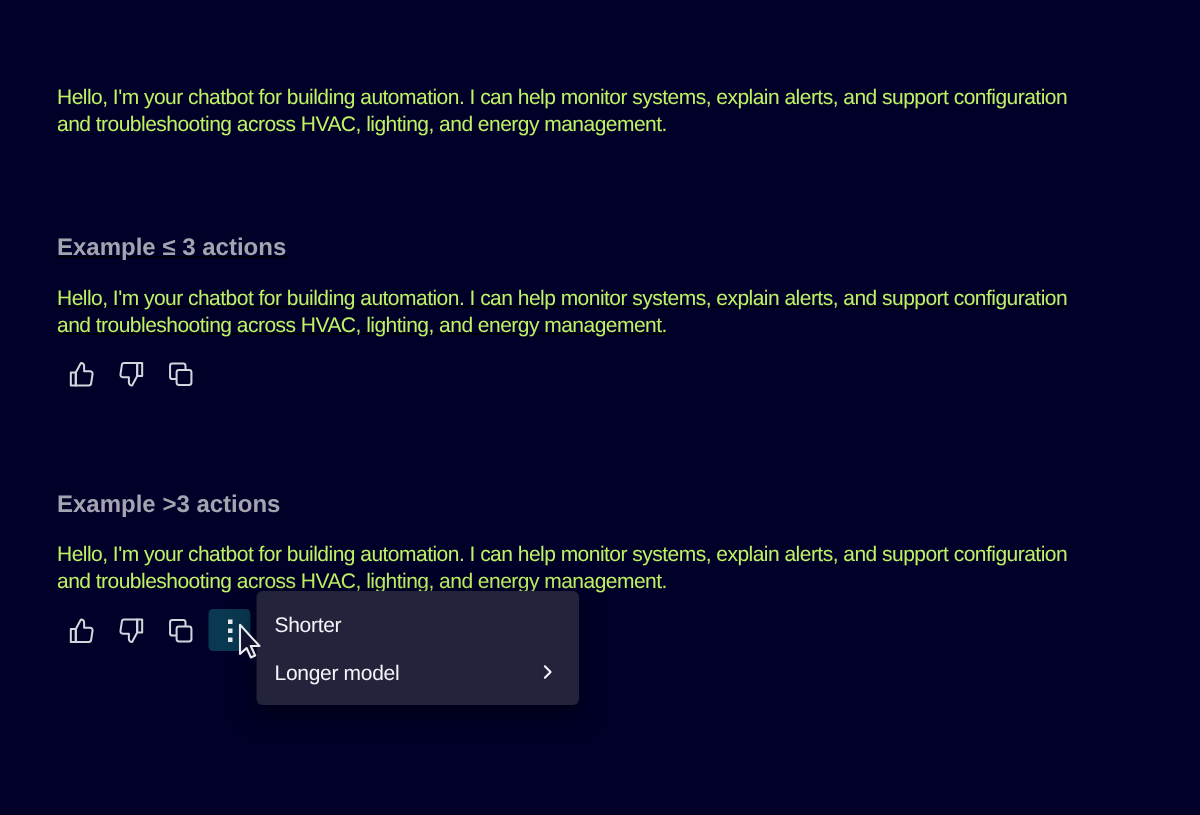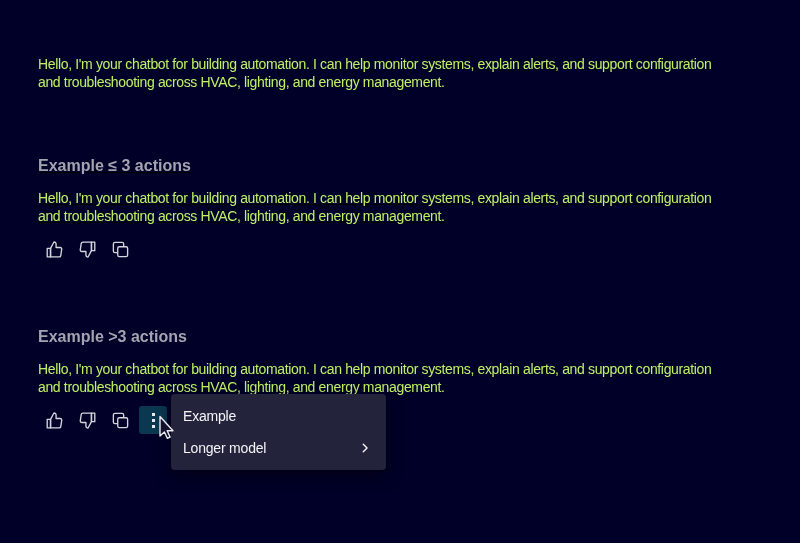--- a/index.html
+++ b/index.html
@@ -129,21 +129,21 @@
           <span class="dot"></span>
             <span class="dot"></span>
             <span class="dot"></span>
         </span>
       </button>
     </div>
   </section>
 
   <div class="menu">
     <div class="menu-item">
-      <span class="label">Example</span>
+      <span class="label">Shorter</span>
     </div>
     <div class="menu-item">
       <span class="label">Longer model</span>
       <svg width="14" height="14" viewBox="0 0 24 24" fill="none" stroke="#f4f4f8" stroke-width="2.4" stroke-linecap="round" stroke-linejoin="round">
         <path d="M9 5.5 15.5 12 9 18.5"></path>
       </svg>
     </div>
   </div>
 
   <svg class="cursor" width="24" height="27" viewBox="0 0 24 27">

